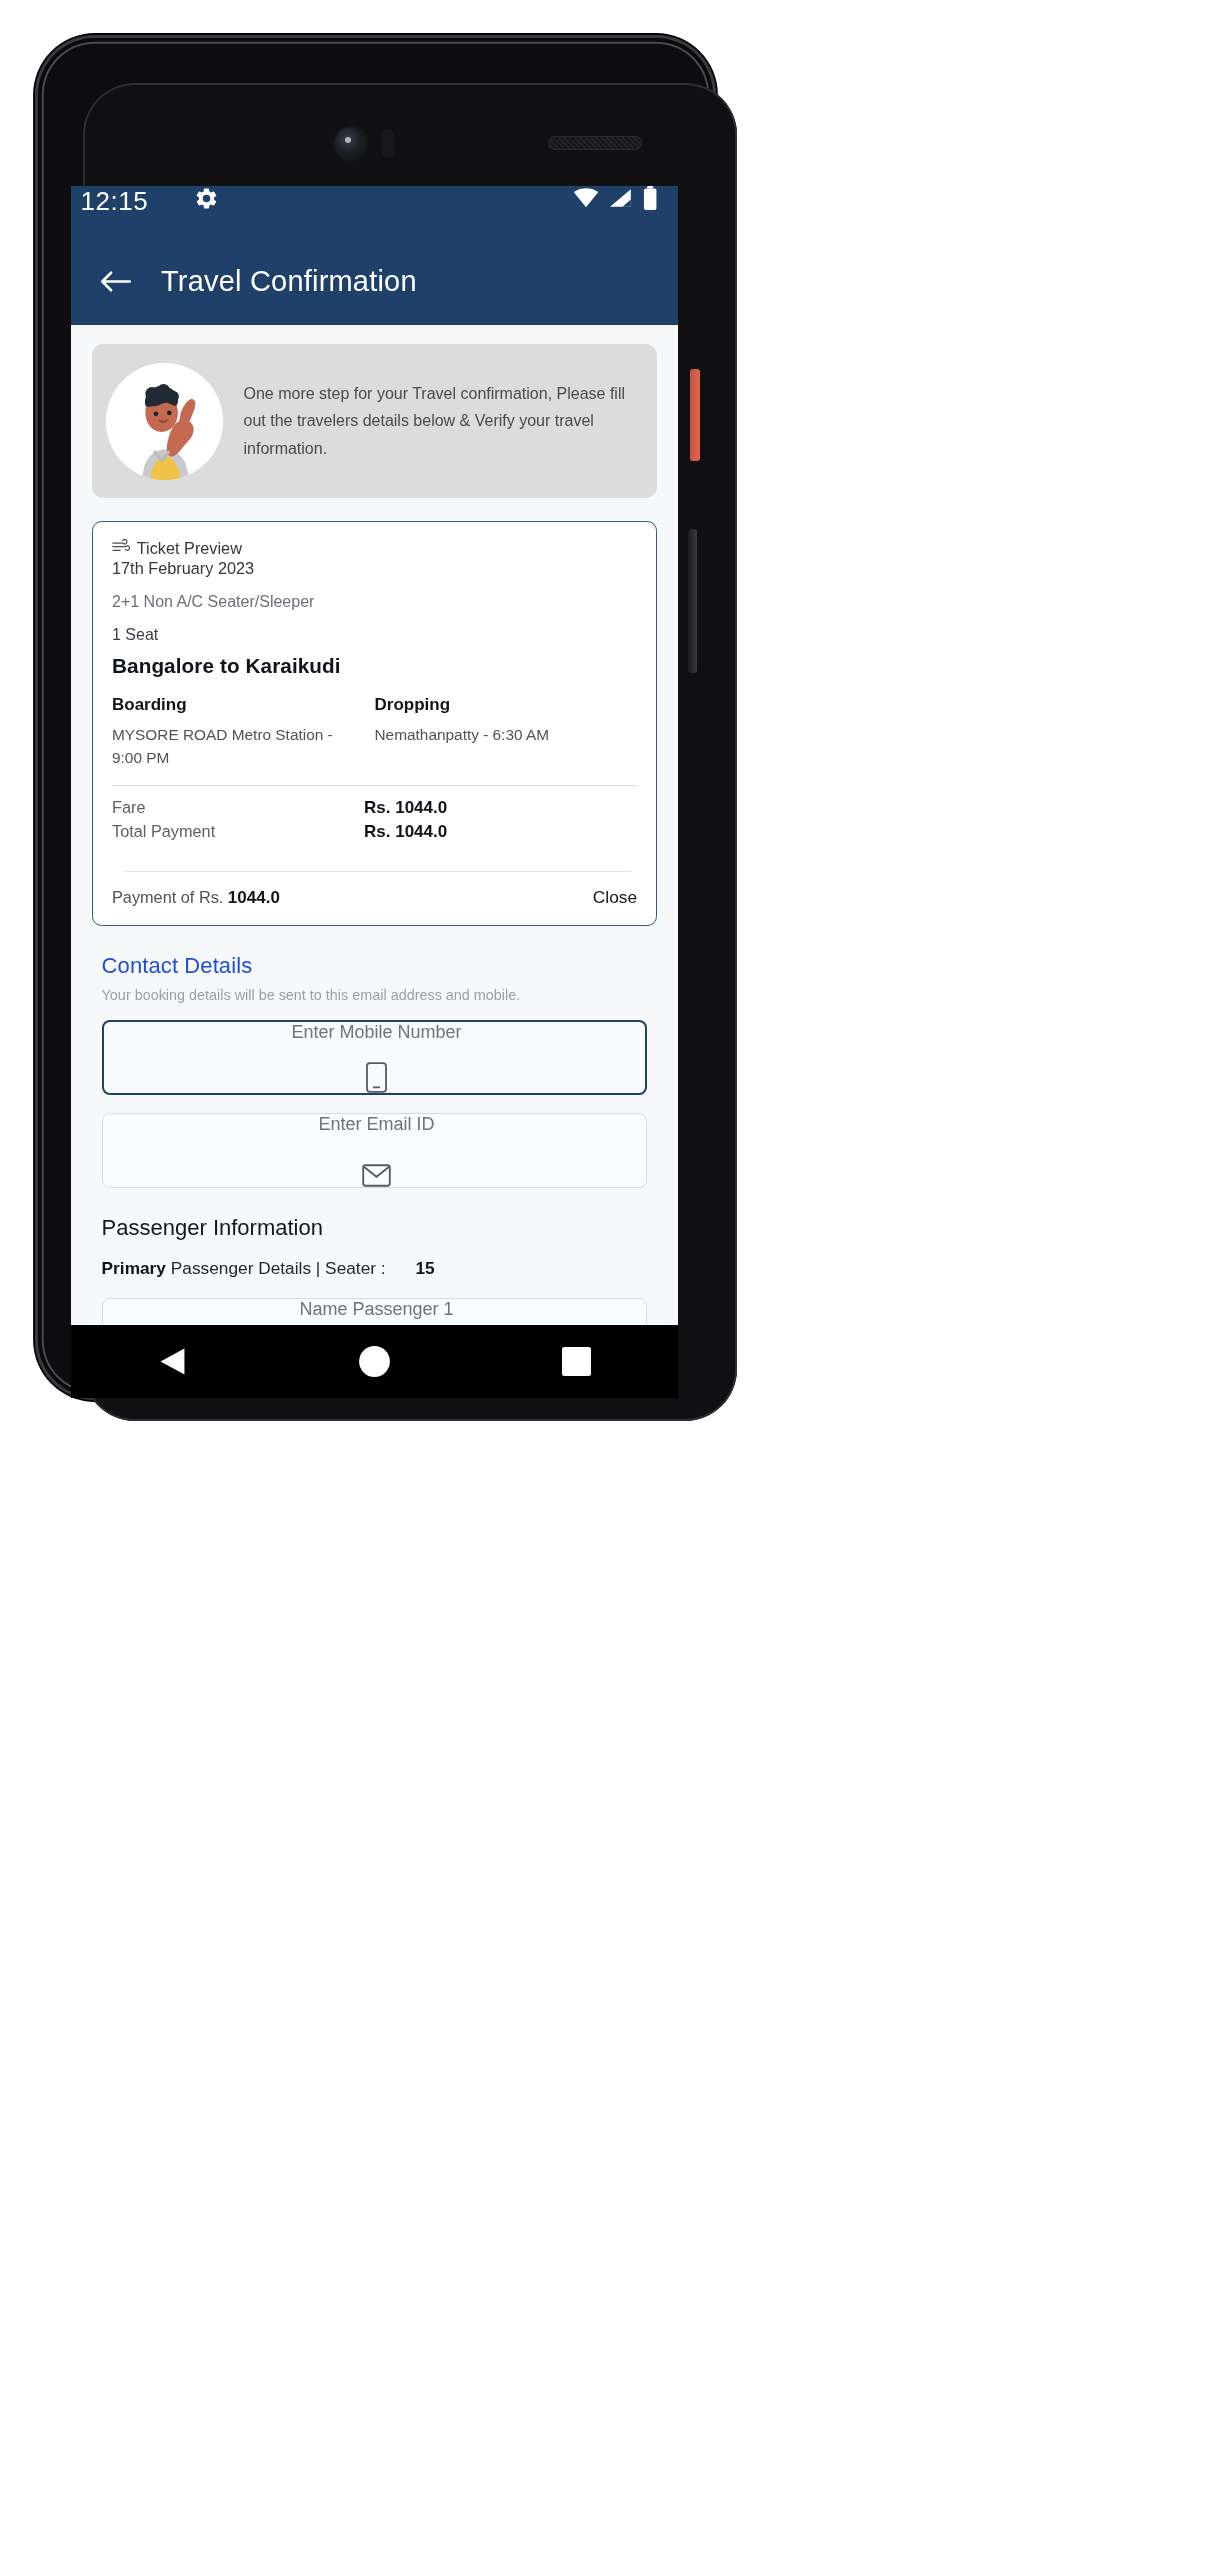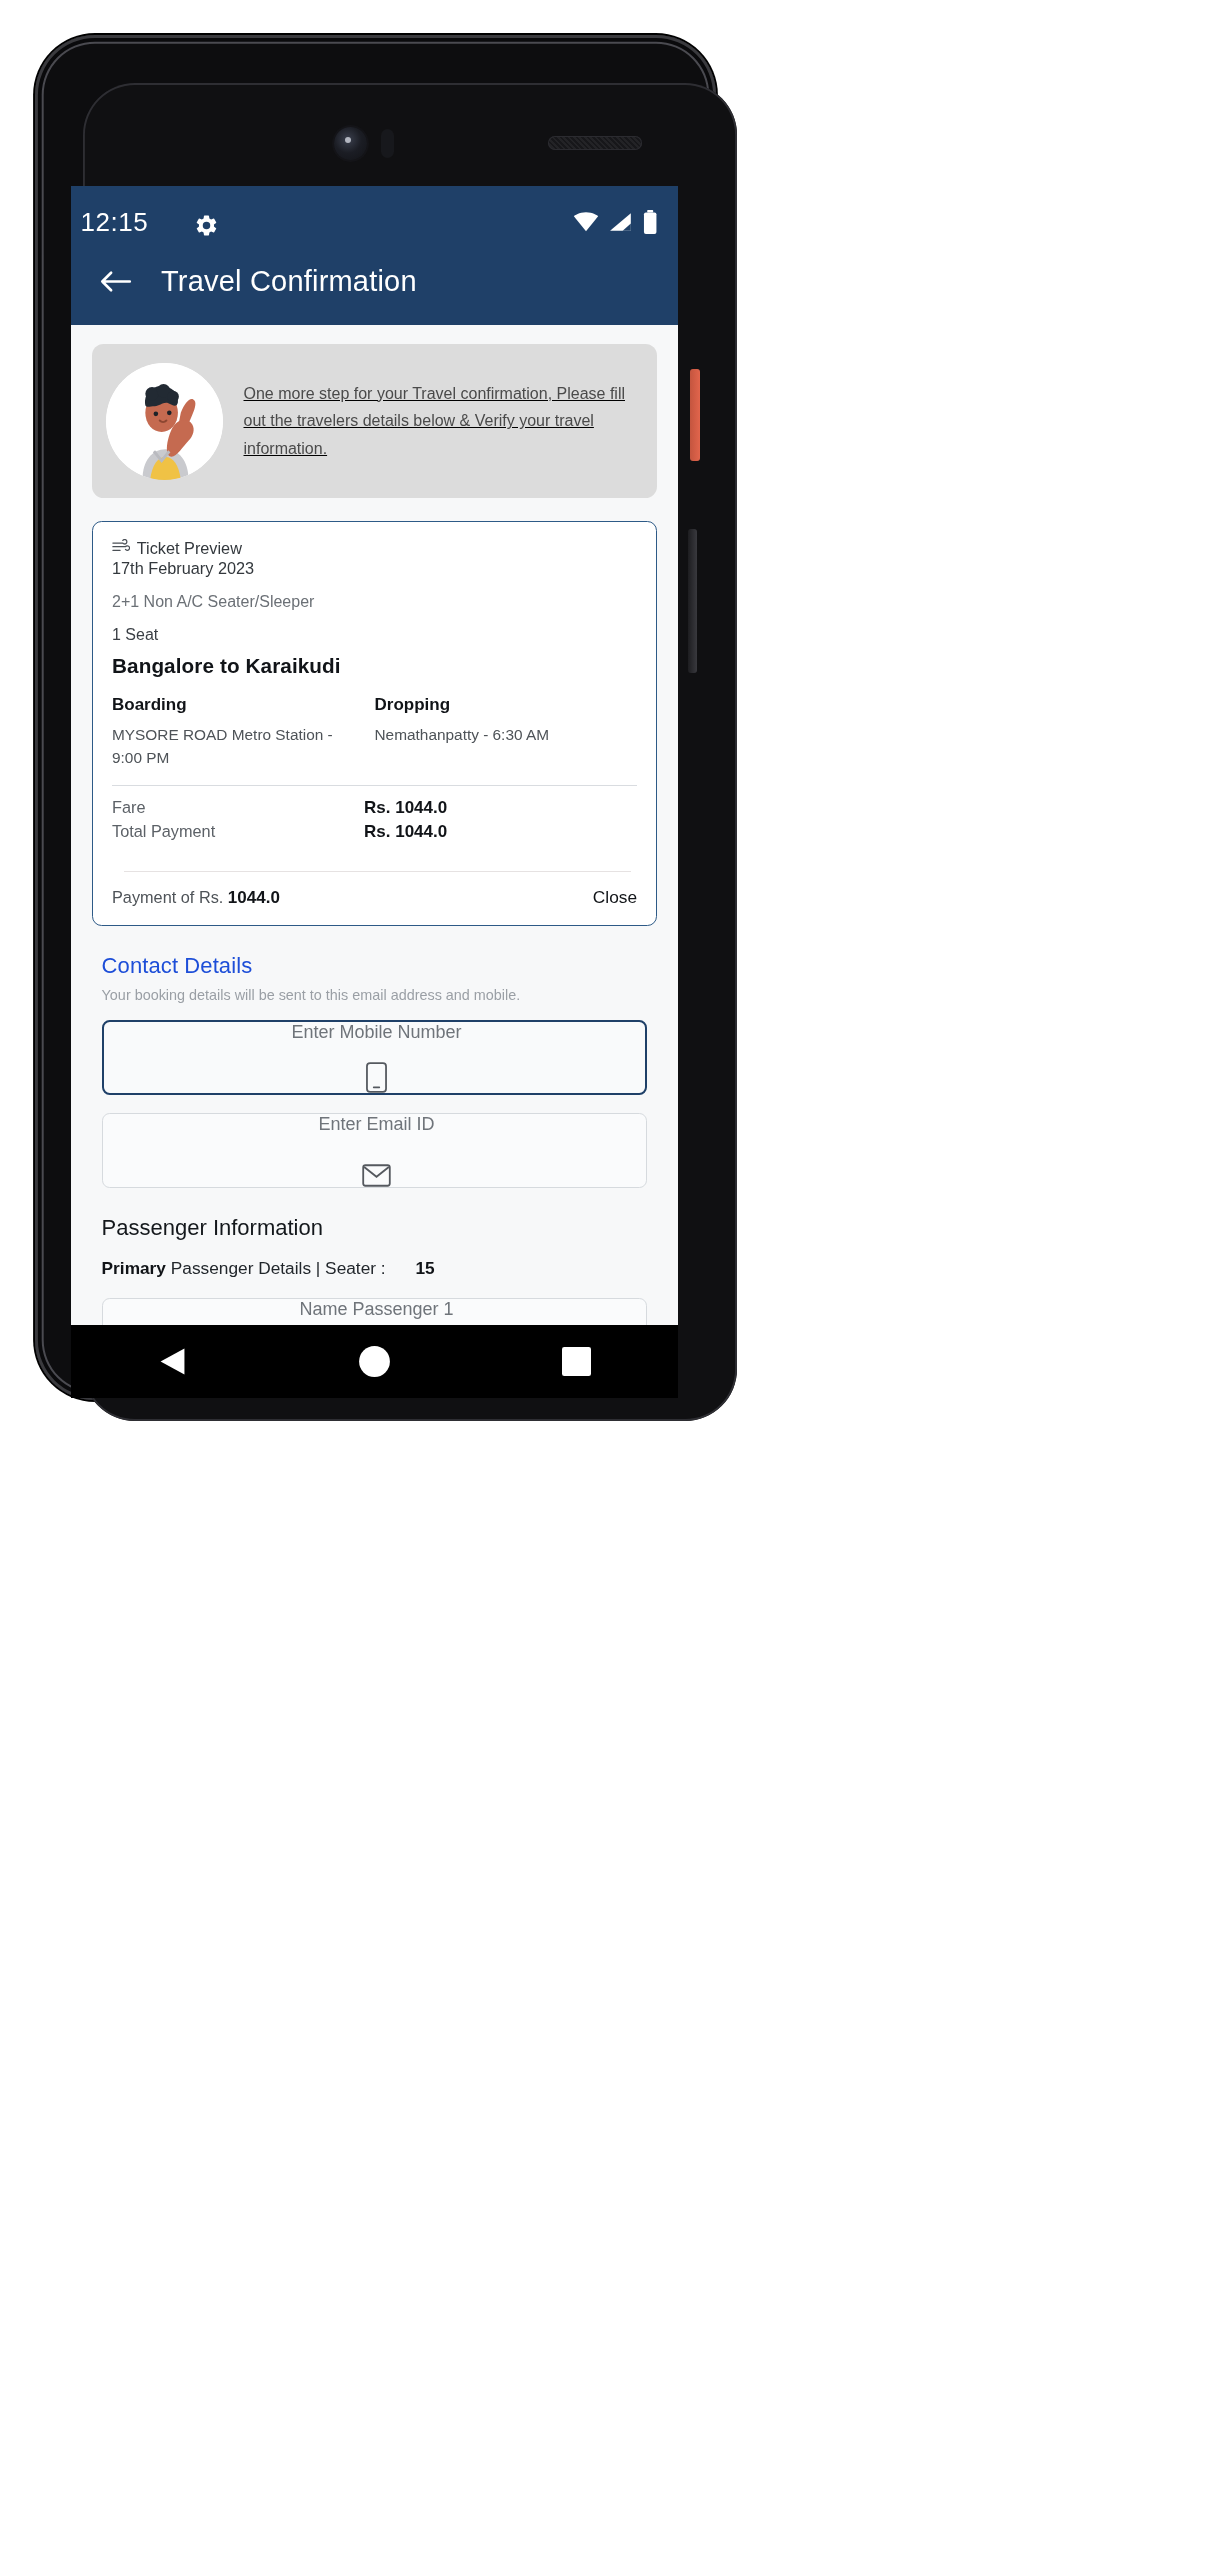--- a/index.html
+++ b/index.html
@@ -90,21 +90,21 @@
     background: #f7f8f9;
     overflow: hidden;
   }
 
   
   #status-bar {
     position: relative;
     height: 52px;
     background: #1f4068;
     display: flex;
-    align-items: flex-end;
+    align-items: flex-start;
     padding: 0 21px 0 9.6px;
     color: #ffffff;
     gap: 32px;
   }
   #status-time {
     font-size: 26px;
     letter-spacing: 0.5px;
     font-family: "Liberation Sans", sans-serif;
   }
   #status-gear { margin-left: 13.5px; display: flex; align-items: center; }
@@ -141,21 +141,20 @@
   }
 
   
   #info-banner {
     background: #dcdcdc;
     border-radius: 11.5px;
     height: 154px;
     display: flex;
     align-items: center;
     padding: 0 15.4px 0 13.5px;
-    text-decoration: underline;
   }
   #avatar-circle {
     width: 117px; height: 117px;
     border-radius: 50%;
     background: #ffffff;
     flex: none;
     position: relative;
     overflow: hidden;
   }
   #banner-text {

